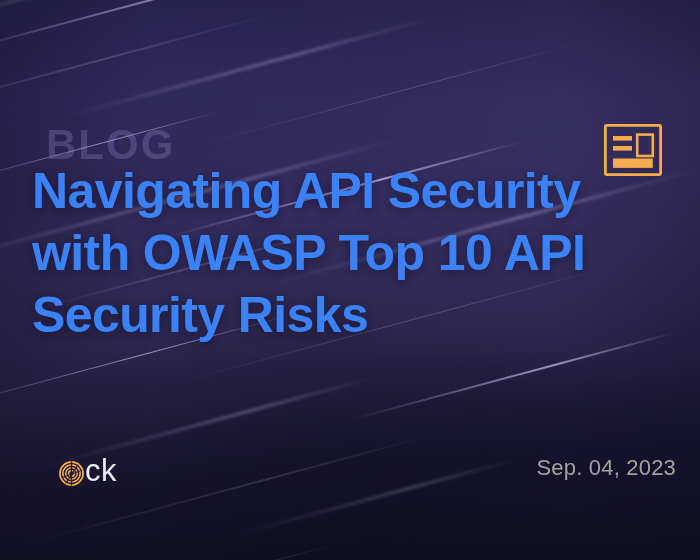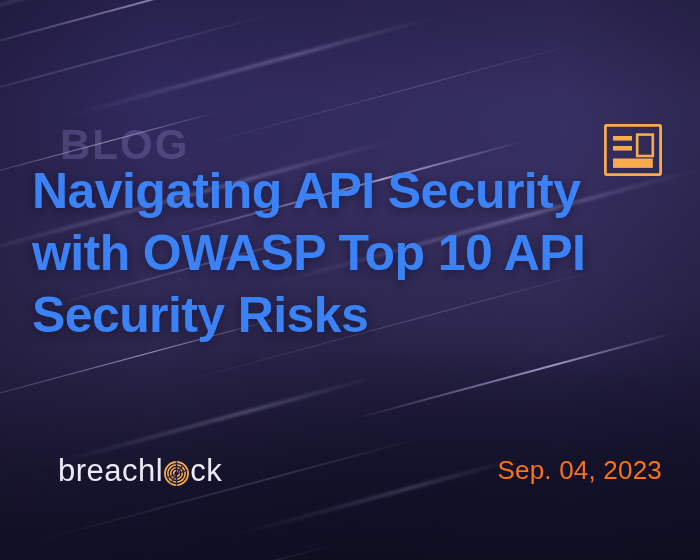--- a/index.html
+++ b/index.html
@@ -54,21 +54,21 @@
     position:absolute; inset:0;
     background:
       linear-gradient(180deg, rgba(10,9,26,.22) 0%, rgba(0,0,0,0) 18%, rgba(0,0,0,0) 62%, rgba(11,10,26,.55) 100%),
       linear-gradient(90deg, rgba(14,12,32,.30) 0%, rgba(0,0,0,0) 22%, rgba(0,0,0,0) 80%, rgba(16,14,36,.22) 100%);
   }
 
   
   .content { position:absolute; inset:0; }
 
   .blog-watermark {
-    position:absolute; left:60px; top:124px;
+    position:absolute; left:46px; top:124px;
     font-size:42px; font-weight:bold; letter-spacing:2px;
     color:rgba(150,140,205,.30);
     line-height:1;
     user-select:none;
   }
 
   .headline {
     position:absolute; left:32px; top:160px; width:600px;
     color:#3b82f6;
     font-size:50px; font-weight:bold; line-height:1.24;
@@ -85,23 +85,23 @@
     display:flex; align-items:center;
     height:36px;
   }
   .logo-text {
     font-size:31px; font-weight:300; letter-spacing:.5px;
     color:#edeaf6; line-height:1; white-space:pre;
   }
   .logo-fp { display:inline-block; width:25px; height:25px; margin:0 1px; position:relative; top:3px; }
 
   .pubdate {
-    position:absolute; right:38px; top:455px;
-    font-size:26px; font-weight:400; letter-spacing:.2px;
-    color:#f97316;
+    position:absolute; right:24px; top:455px;
+    font-size:22px; font-weight:400; letter-spacing:.2px;
+    color:#a3a3a3;
   }
 </style>
 </head>
 <body>
 
 <div id="card">
 
   <div class="bg-base"></div>
   <div class="bg-dots"></div>
 
@@ -138,21 +138,20 @@
       <svg viewBox="0 0 58 52" width="58" height="52" aria-hidden="true">
         <rect x="1.4" y="1.4" width="55.2" height="49.2" rx="1" fill="none" stroke="#f7ab4d" stroke-width="2.8"></rect>
         <rect x="9" y="12" width="19" height="4.6" fill="#f7ab4d"></rect>
         <rect x="9" y="22" width="19" height="4.6" fill="#f7ab4d"></rect>
         <rect x="33.2" y="10.6" width="15.6" height="21.4" fill="none" stroke="#f7ab4d" stroke-width="2.6"></rect>
         <rect x="9" y="34.5" width="39.8" height="9.4" fill="#f7ab4d"></rect>
       </svg>
     </div>
 
     <div class="logo">
-      <span class="logo-text">breachl</span>
       <span class="logo-fp">
         <svg viewBox="0 0 26 26" width="25" height="25" aria-hidden="true">
           <g fill="none" stroke="#f7ab4d" stroke-linecap="round">
             <circle cx="13" cy="13" r="12" stroke-width="1.9"></circle>
             <circle cx="13" cy="13" r="9" stroke-width="1.7"></circle>
             <circle cx="13" cy="13" r="6" stroke-width="1.6"></circle>
             <circle cx="13" cy="13" r="3" stroke-width="1.6"></circle>
             <path d="M13 1 L13 25" stroke="#241f45" stroke-width="1.5"></path>
             <path d="M19.5 4.2 L7.4 22.6" stroke="#241f45" stroke-width="1.3"></path>
             <path d="M23.8 9.6 L3.4 17.2" stroke="#241f45" stroke-width="1.2"></path>

